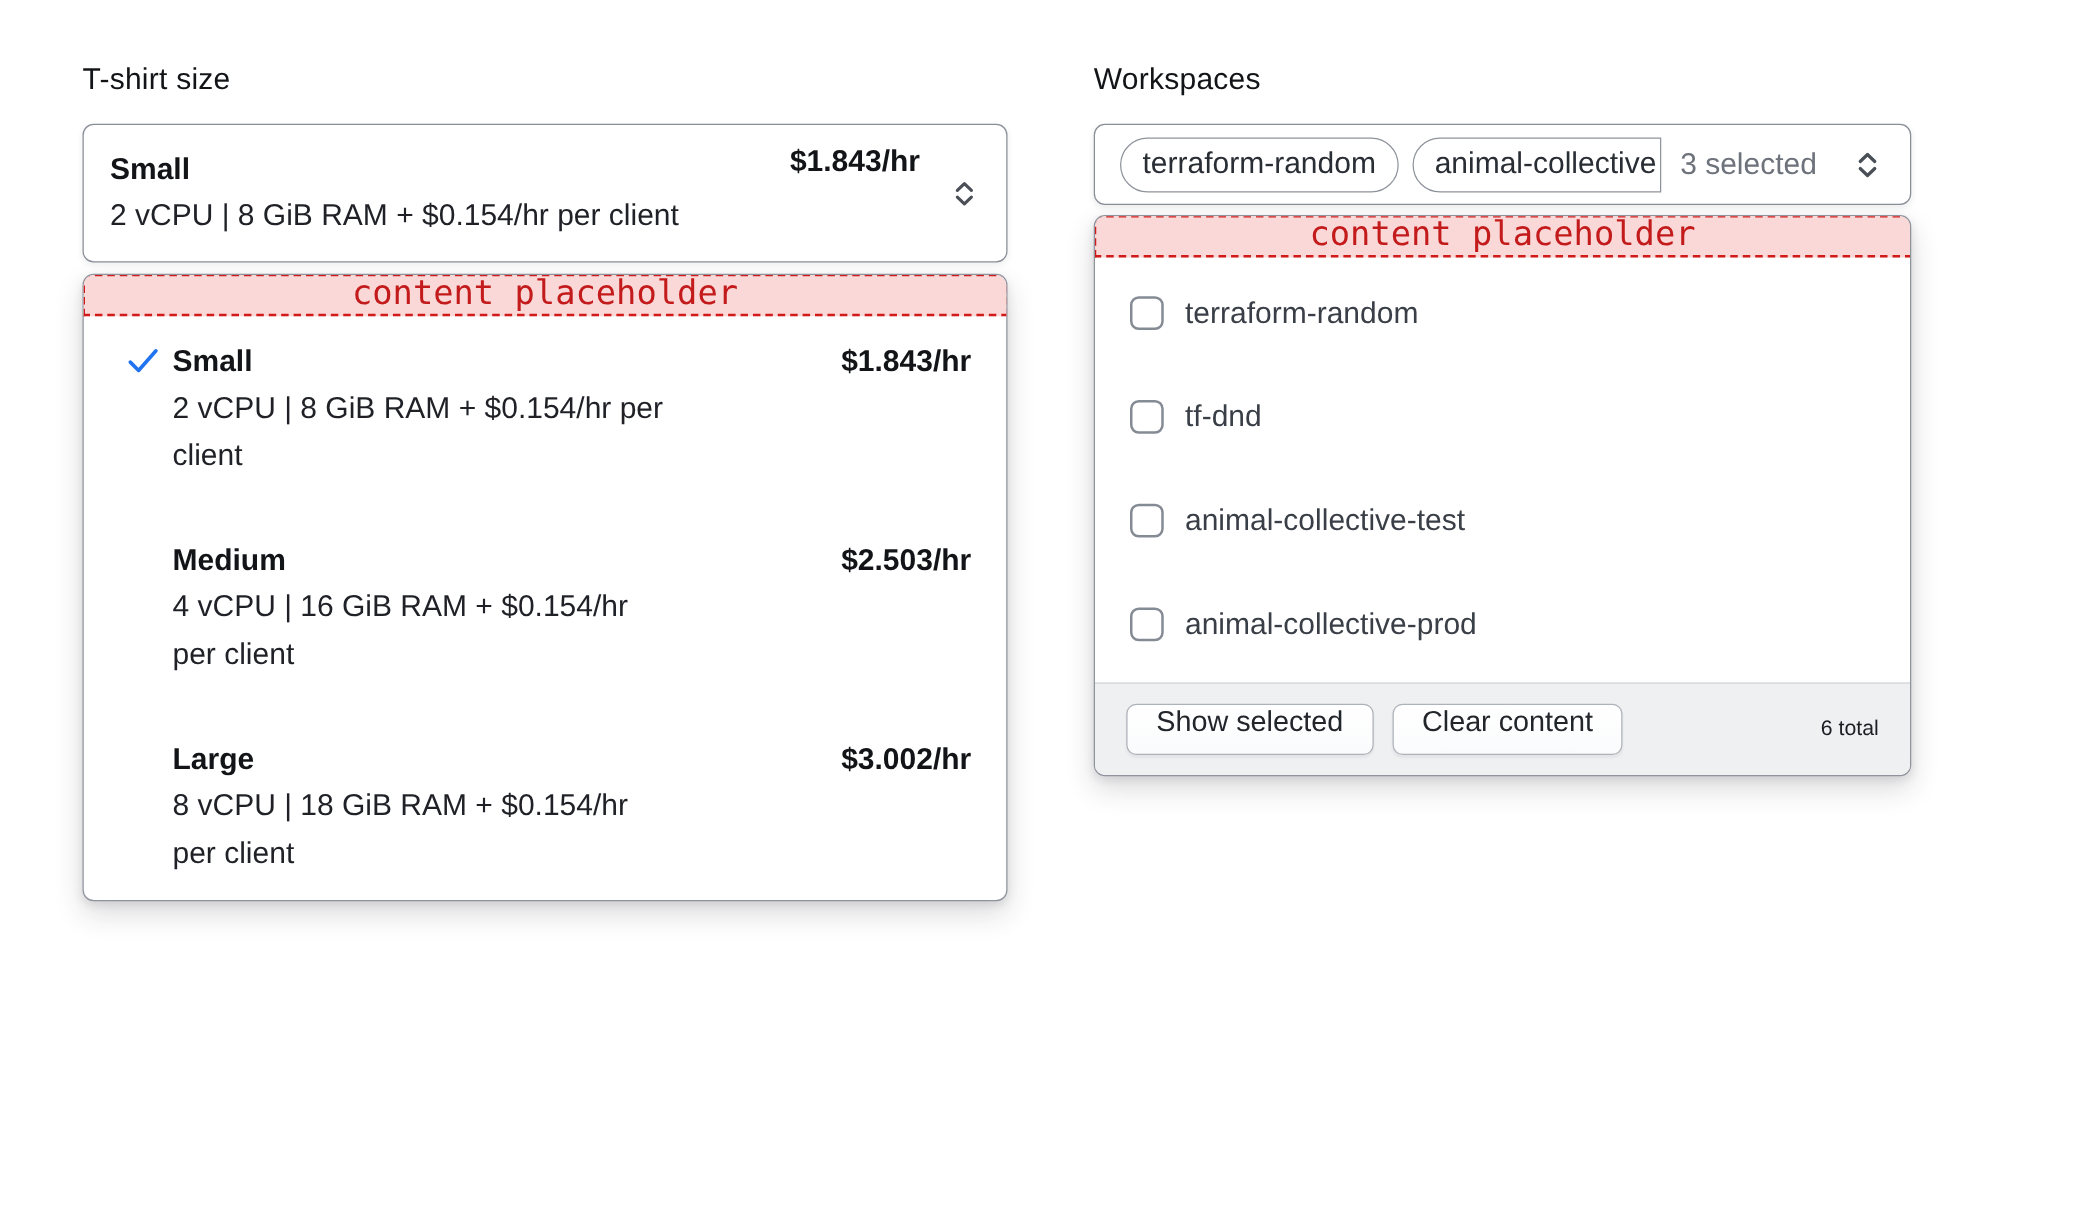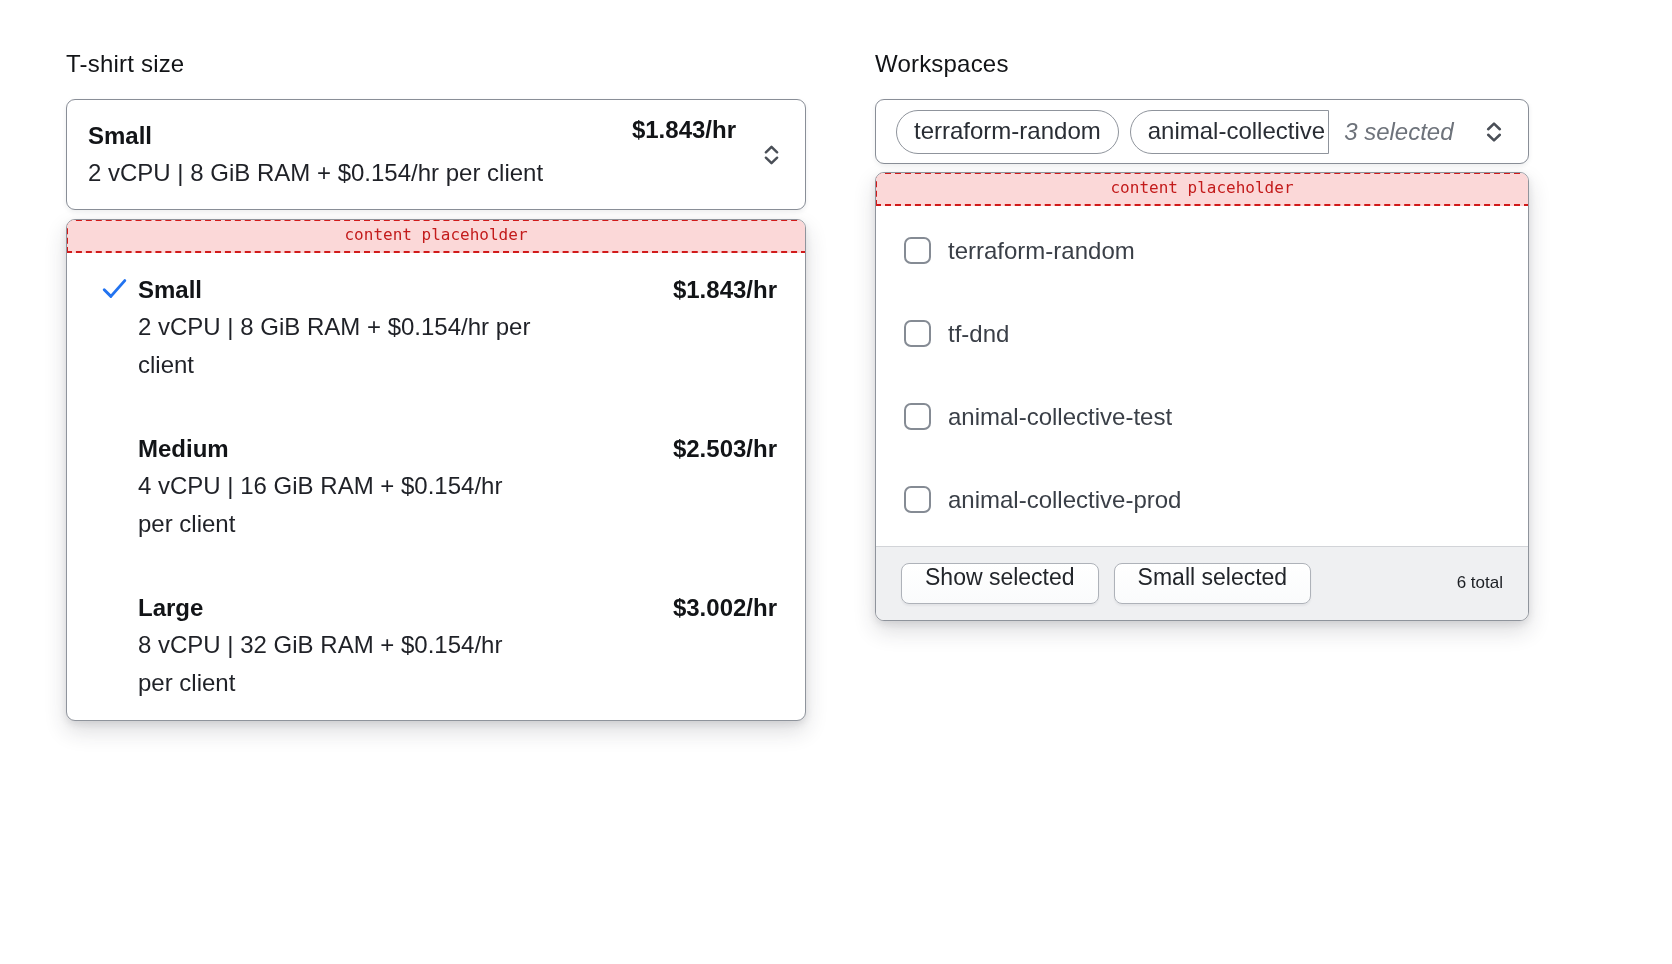--- a/index.html
+++ b/index.html
@@ -24,21 +24,21 @@
   .trig-desc{font-size:24px;line-height:38px;color:#1f2127;max-width:470px;}
   .trig-price{position:absolute;top:16px;right:69px;font-size:24px;font-weight:700;color:#121417;}
   .chev{position:absolute;right:20px;top:50%;transform:translateY(-50%);display:inline-flex;}
 
   .dropdown-panel{
     margin-top:9px;border:1.5px solid #8f949c;border-radius:9px;background:#fff;overflow:hidden;
     box-shadow:0 10px 22px rgba(35,40,50,.16),0 3px 7px rgba(35,40,50,.10);
   }
   .content-placeholder{
     border:2px dashed #d11a1a;background:#fbd8d8;color:#c31b1b;
-    font-family:"DejaVu Sans Mono",monospace;font-size:16px;line-height:26px;
+    font-family:"DejaVu Sans Mono",monospace;font-size:27px;line-height:26px;
     text-align:center;padding:1px 0 3px;margin:-1.5px -1.5px 0;
   }
   .size-options{padding:18px 28px 18px 33px;}
   .size-opt{display:flex;align-items:flex-start;margin-bottom:46px;cursor:pointer;}
   .size-opt:last-child{margin-bottom:0;justify-content:flex-end;}
   .check{width:38px;flex:0 0 38px;padding-top:3px;display:inline-flex;}
   .opt-main{flex:1;}
   .opt-name{font-size:24px;font-weight:700;line-height:37px;color:#121417;}
   .opt-desc{font-size:24px;line-height:38px;color:#1f2127;max-width:398px;}
   .opt-price{margin-left:auto;font-size:24px;font-weight:700;line-height:37px;color:#121417;}
@@ -47,21 +47,21 @@
   .ws-trigger{
     display:flex;align-items:center;height:65px;border:1.5px solid #898e97;border-radius:9px;
     background:#fff;padding:0 20px;gap:11px;overflow:hidden;box-sizing:border-box;
     box-shadow:0 2px 5px rgba(30,35,45,.08);cursor:pointer;
   }
   .tag{
     border:1.5px solid #8f949c;border-radius:999px;padding:6px 17px 8px;font-size:24px;
     color:#292d34;white-space:nowrap;background:#fff;flex:0 0 auto;
   }
   .tag.clipped{border-radius:999px 0 0 999px;padding-right:3px;}
-  .ws-summary{color:#6e737b;font-size:24px;margin-left:4px;white-space:nowrap;font-style:italic;}
+  .ws-summary{color:#6e737b;font-size:24px;margin-left:4px;white-space:nowrap;}
   .ws-chev{margin-left:auto;display:inline-flex;flex:0 0 auto;}
 
   .ws-panel{
     margin-top:8px;border:1.5px solid #8f949c;border-radius:9px;background:#fff;overflow:hidden;
     box-shadow:0 10px 22px rgba(35,40,50,.16),0 3px 7px rgba(35,40,50,.10);
   }
   .ws-options{padding:26px 28px 28px;}
   .ws-row{display:flex;align-items:flex-start;gap:17px;margin-bottom:46px;cursor:pointer;}
   .ws-row:last-child{margin-bottom:0;}
   .ws-checkbox{
@@ -130,21 +130,21 @@
           <div class="opt-price">$2.503/hr</div>
         </div>
         <div class="size-opt">
           <span class="check" style="visibility: hidden;">
             <svg width="29" height="29" viewBox="0 0 24 24" fill="none" stroke="#2273f0" stroke-width="2.4" stroke-linecap="round" stroke-linejoin="round">
               <path d="M3.5 13 L9 18.5 L20.5 5.5"></path>
             </svg>
           </span>
           <div class="opt-main">
             <div class="opt-name">Large</div>
-            <div class="opt-desc">8 vCPU | 32 GiB RAM + $0.154/hr per client</div>
+            <div class="opt-desc">8 vCPU | 18 GiB RAM + $0.154/hr per client</div>
           </div>
           <div class="opt-price">$3.002/hr</div>
         </div>
       </div>
   </div>
 </section>
 
 <section class="col" id="ws-col">
   <div class="field-label">Workspaces</div>
 
@@ -179,17 +179,17 @@
           <span class="ws-label">animal-collective-test</span>
         </div>
         <div class="ws-row">
           <span class="ws-checkbox"></span>
           <span class="ws-label">animal-collective-prod</span>
         </div>
       </div>
 
     <div class="ws-footer">
       <button class="ws-btn">Show selected</button>
-      <button class="ws-btn">Small selected</button>
+      <button class="ws-btn">Clear content</button>
       <span class="ws-total">6 total</span>
     </div>
   </div>
 </section>
 
 </body></html>

